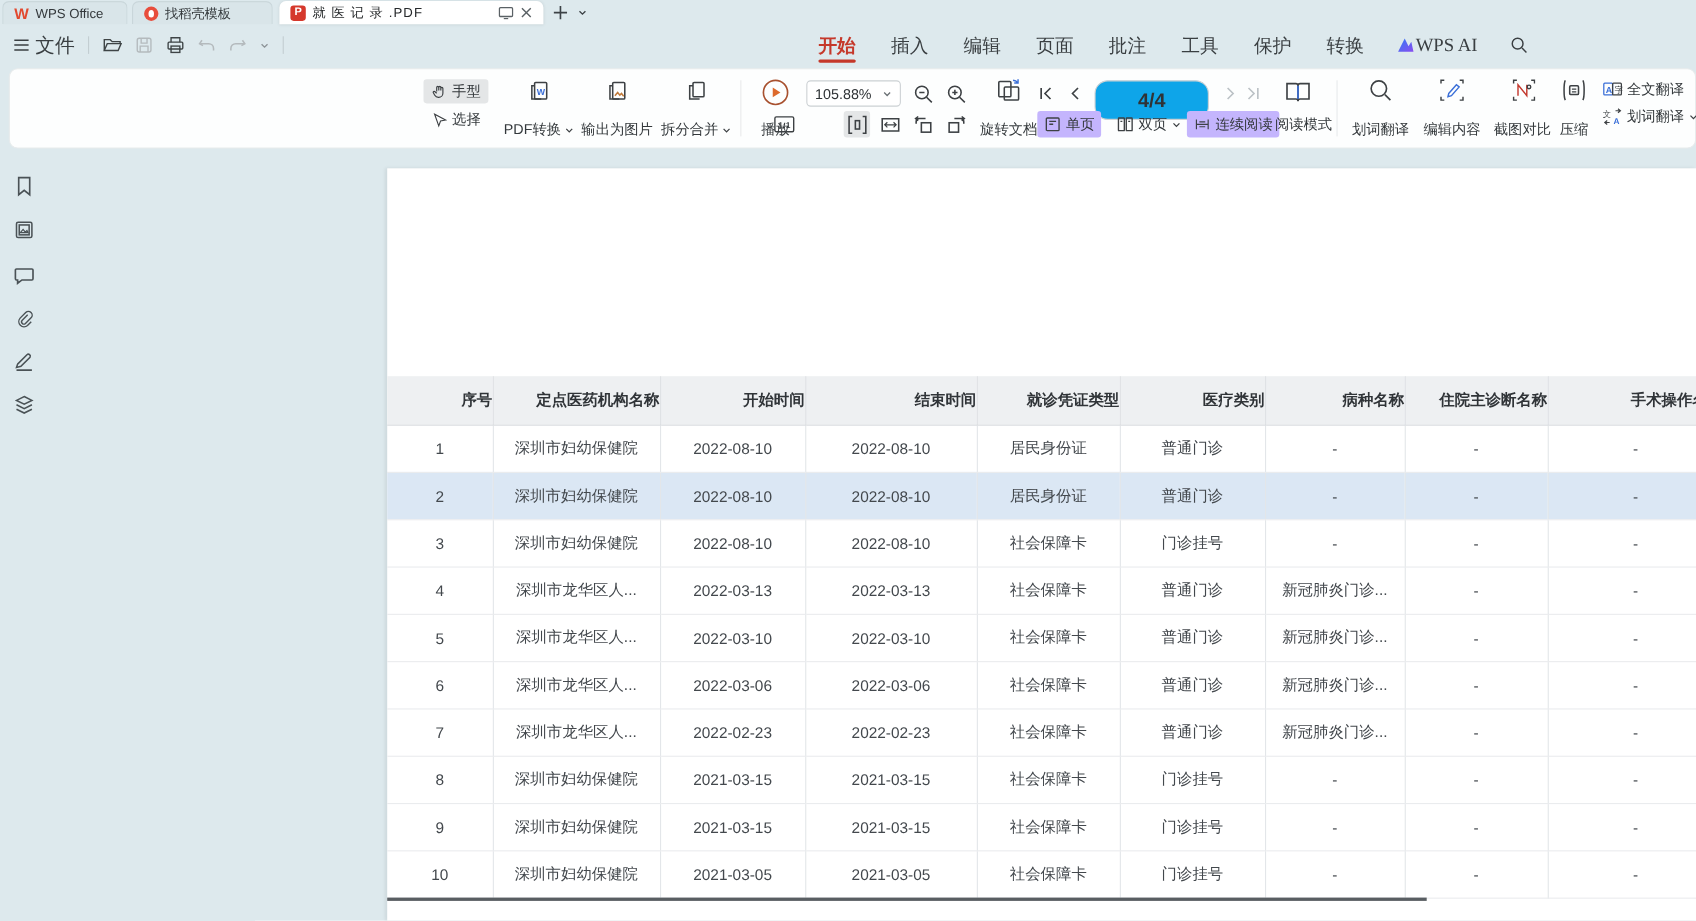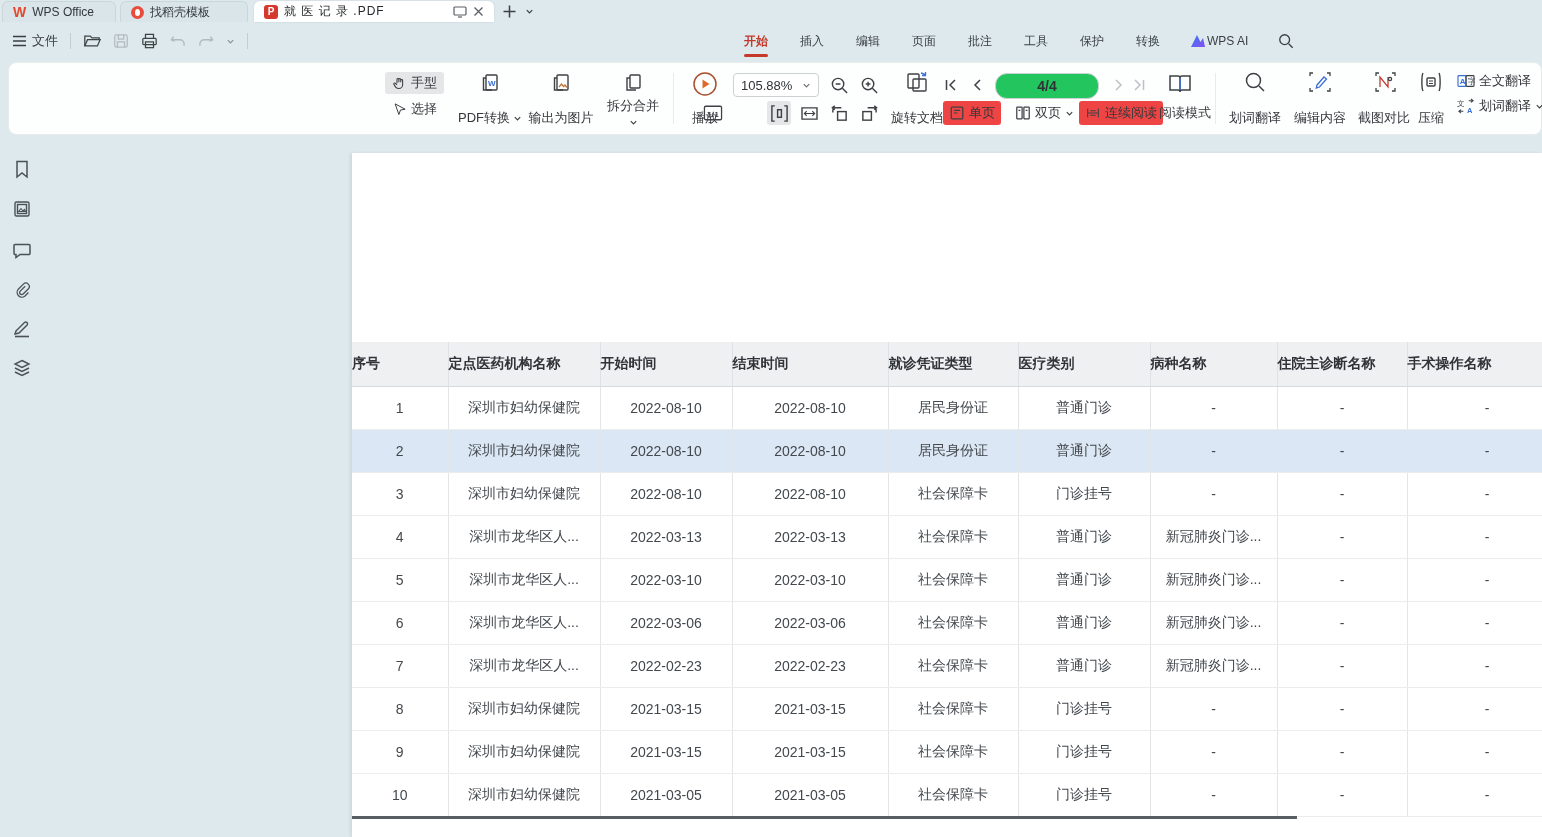--- a/index.html
+++ b/index.html
@@ -17,48 +17,48 @@
   .tab3 { margin-left:6px; width:240px; justify-content:flex-start; }
   .tab3 .lbl { flex:1; letter-spacing:1px; }
   .wps-w { color:#e2492f; font-weight:bold; font-size:14px; }
   .docer-ic { width:13px; height:13px; border-radius:50%; background:#e84d3c; position:relative; }
   .docer-ic:after { content:""; position:absolute; left:4px; top:3px; width:5px; height:7px; border-radius:50%; background:#fff; }
   .pdf-ic { width:14px; height:14px; border-radius:3px; background:#d5382c; color:#fff; font-size:10px; font-weight:bold; display:flex; align-items:center; justify-content:center; }
   .tab-tools { display:flex; align-items:center; gap:8px; margin-left:8px; color:#4a5054; }
 
   
   .quickbar { position:absolute; top:22px; left:0; right:0; height:38px; display:flex; align-items:center; }
-  .qitem { display:flex; align-items:center; gap:5px; margin:0 6px; color:#3a3f42; font-size:13px; }
+  .qitem { display:flex; align-items:center; gap:5px; margin:0 6px; color:#3a3f42; font-size:18px; }
   .vdiv { width:1px; height:16px; background:#c3ced2; margin:0 6px; }
-  .menus { position:absolute; top:22px; left:728px; height:38px; display:flex; align-items:center; font-size:12px; }
+  .menus { position:absolute; top:22px; left:728px; height:38px; display:flex; align-items:center; font-size:17px;font-family:Liberation Serif, serif; }
   .menu-item { padding:0 16px; height:100%; display:flex; align-items:center; position:relative; color:#3a3f42; }
   .menu-item.active { color:#c5382a; font-weight:bold; }
   .menu-item.active:after { content:""; position:absolute; left:16px; right:16px; bottom:3px; height:3px; background:#c5382a; border-radius:2px; }
   .ai-item { display:flex; align-items:center; gap:1px; padding:0 14px; }
 
   
   .panel { position:absolute; top:62px; left:8px; right:0; height:73px; background:#fdfefe; border:1px solid #e7ebec; border-radius:8px; }
   .pdiv { position:absolute; top:10px; bottom:10px; width:1px; background:#e8eaeb; }
   .tbtn { display:flex; align-items:center; gap:4px; font-size:13px; color:#33383b; padding:2px 7px; border-radius:3px; white-space:nowrap; }
   .tbtn.on { background:#e4e6e7; }
   .tool-col { position:absolute; top:8px; display:flex; flex-direction:column; align-items:center; justify-content:space-between; height:56px; font-size:13px; color:#33383b; white-space:nowrap; }
   .chev { width:9px; height:9px; }
   .zoombox { position:absolute; left:724px; top:10px; width:86px; height:24px; border:1px solid #ccd1d4; border-radius:4px; display:flex; align-items:center; justify-content:space-between; padding:0 7px; font-size:13px; color:#2f3336; background:#fff; }
-  .pagebox { position:absolute; left:986px; top:10px; width:104px; height:26px; border:1px solid #ccd1d4; border-radius:12px; display:flex; align-items:center; justify-content:center; font-size:14px; font-weight:bold; color:#2f3336; background:#22c55e; }
+  .pagebox { position:absolute; left:986px; top:10px; width:104px; height:36px; border:1px solid #ccd1d4; border-radius:12px; display:flex; align-items:center; justify-content:center; font-size:18px; font-weight:bold; color:#2f3336; background:#0ea5e9; }
   .icbtn { position:absolute; width:24px; height:24px; display:flex; align-items:center; justify-content:center; border-radius:3px; }
   .icbtn.on { background:#e4e6e7; }
   .rowbtn { position:absolute; top:38px; height:24px; display:flex; align-items:center; gap:4px; font-size:13px; color:#33383b; padding:0 6px; border-radius:3px; white-space:nowrap; }
-  .rowbtn.on { background:#ef4444; }
+  .rowbtn.on { background:#c4b5fd; }
 
   
   .doc-side { position:absolute; left:0; top:135px; bottom:0; width:44px; }
   .side-ic { position:absolute; left:12px; width:20px; height:20px; }
   .page { position:absolute; left:352px; top:153px; right:0; bottom:0; background:#ffffff; box-shadow:-2px 0 3px rgba(0,0,0,.07); }
   table { border-collapse:collapse; table-layout:fixed; width:1215px; position:absolute; left:0; top:189px; font-size:14px; }
-  th { height:44px; background:#eef0f2; font-weight:bold; color:#303438; border-right:1px solid #dfe2e5; border-bottom:1px solid #d8dbde; text-align:left; }
+  th { height:44px; background:#eef0f2; font-weight:bold; color:#303438; border-right:1px solid #dfe2e5; border-bottom:1px solid #d8dbde; text-align:right; }
   td { height:43px; color:#43484d; border-right:1px solid #e3e6e9; border-bottom:1px solid #eaecee; text-align:center; }
   tr.hl td { background:#dbe7f4; }
   .page-bottom-line { position:absolute; left:0; top:663px; width:945px; height:3px; background:#595e62; }
 </style>
 </head>
 <body>
 
 <div class="tabbar">
   <div class="tab plain tab1">
     <span class="wps-w">W</span>
@@ -202,21 +202,21 @@
         <path d="M8 7H5.5v12H14"></path>
         <path d="M10 16l2.5-3 2 2.5 1.5-1.5 2 2.5" stroke="#c07a3a"></path>
       </svg>
     <span>输出为图片</span>
   </div>
   <div class="tool-col" style="left:592px; width:64px;">
     <svg width="24" height="24" viewBox="0 0 24 24" fill="none" stroke="#3d4144" stroke-width="1.4">
         <rect x="9" y="4" width="10" height="13" rx="1"></rect>
         <path d="M9 7H6v12h9"></path>
       </svg>
-    <span style="display:flex;align-items:center;gap:3px;flex-direction:column;">
+    <span style="display:flex;align-items:center;gap:3px;">
         <span>拆分合并</span>
         <svg class="chev" viewBox="0 0 10 10" fill="none" stroke="#3d4144" stroke-width="1.3">
           <path d="M2 3.5l3 3 3-3"></path>
         </svg>
       </span>
   </div>
 
   <div class="pdiv" style="left:664px;"></div>
 
   <div class="tool-col" style="left:678px; width:36px;">

